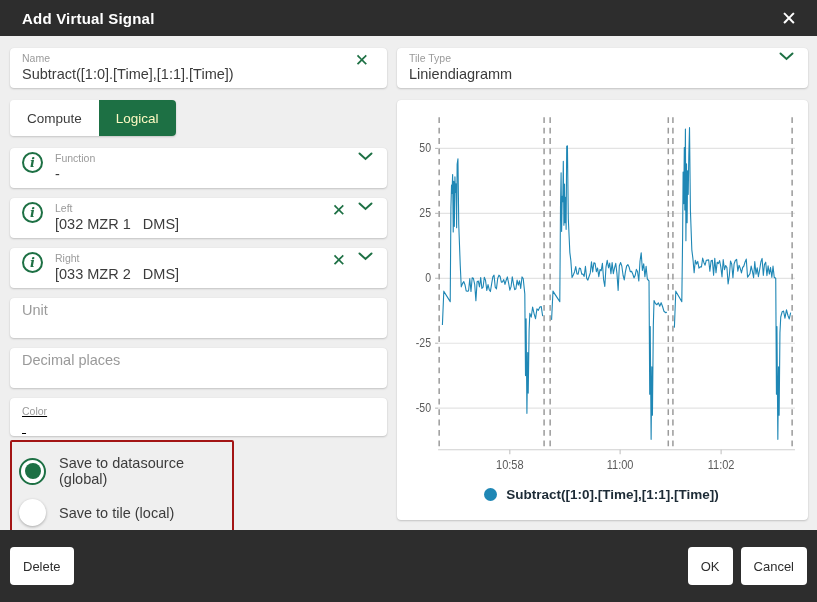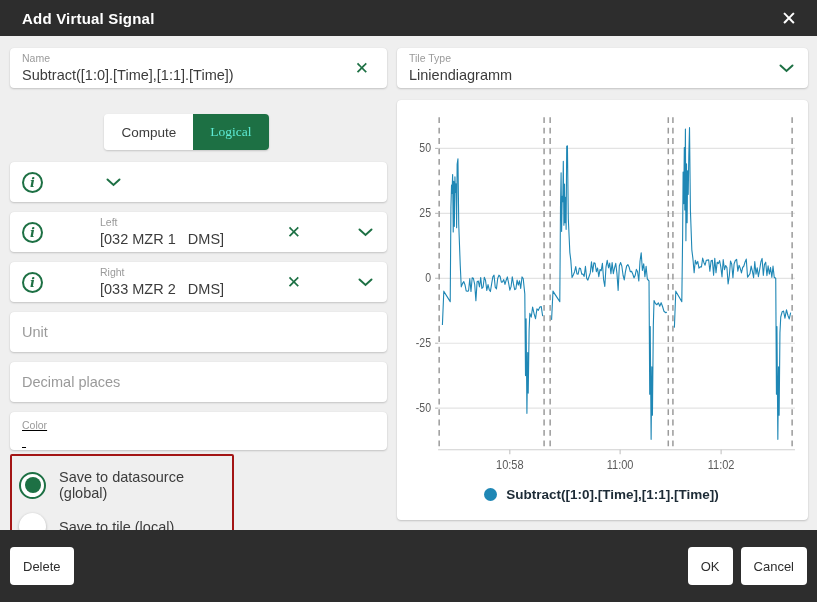--- a/index.html
+++ b/index.html
@@ -23,39 +23,39 @@
   .btn-delete { margin-right:auto; }
   
   .body { flex:1; display:flex; padding:12px 9px 10px 10px; gap:10px; overflow:hidden; }
   .col-left  { width:377px; flex:0 0 auto; display:flex; flex-direction:column; }
   .col-right { flex:1; display:flex; flex-direction:column; }
   .card {
     background:#fff; border-radius:4px;
     box-shadow:0 1px 2px rgba(0,0,0,.18), 0 0 1px rgba(0,0,0,.1);
   }
   
-  .field { display:flex; align-items:center; padding:4px 12px; min-height:40px; margin-bottom:10px;gap:45px; }
+  .field { display:flex; align-items:flex-start; padding:4px 12px; min-height:40px; margin-bottom:10px; }
   .field-main { flex:1; min-width:0; overflow:hidden; }
   .flabel { font-size:10.5px; color:#9a9a9a; line-height:1.25; }
   .fvalue { font-size:14.5px; color:#3c3c3c; line-height:1.25; white-space:pre; }
   .placeholder { font-size:14.5px; color:#9a9a9a; }
   .xicon { color:#1d7044; font-size:17px; line-height:1; padding:0 6px; cursor:pointer; }
   .chev { display:flex; align-items:center; padding:0 2px 0 6px; cursor:pointer; }
   .info {
     flex:0 0 auto; width:21px; height:21px; margin-right:12px;
     border:2px solid #1d7044; border-radius:50%; color:#1d7044;
     display:flex; align-items:center; justify-content:center;
     font-family:"DejaVu Serif", serif; font-size:13px; font-style:italic; font-weight:bold;
   }
   
-  .toggle-row { display:flex; justify-content:center; margin:16px 24px 12px 0; }
+  .toggle-row { display:flex; justify-content:flex-start; margin:2px 24px 12px 0; }
   .toggle { display:flex; border-radius:4px; overflow:hidden; box-shadow:0 1px 2px rgba(0,0,0,.18); }
   .toggle-btn { height:36px; padding:0 17px; display:flex; align-items:center; font-size:13.5px; cursor:pointer; }
   .toggle-btn.off { background:#fff; color:#3c3c3c; }
-  .toggle-btn.on  { background:#1d7044; color:#5eead4;font-family:Liberation Serif, serif; }
+  .toggle-btn.on  { background:#1d7044; color:#fef9c3; }
   
   .radio-group {
     margin-top:4px; border:2px solid #a31515; border-radius:2px;
     padding:7px 12px 9px 7px; width:224px;
   }
   .radio-row { display:flex; align-items:center; gap:13px; padding:6px 0; cursor:pointer; }
   .radio {
     width:27px; height:27px; border-radius:50%; background:#fff; flex:0 0 auto;
     box-shadow:0 1px 3px rgba(0,0,0,.3); position:relative;
   }
@@ -95,20 +95,24 @@
 
       <div class="toggle-row">
         <div class="toggle">
           <div class="toggle-btn off">Compute</div>
           <div class="toggle-btn on">Logical</div>
         </div>
       </div>
 
       <div class="card field">
         <span class="info">i</span>
+        <div class="field-main">
+          <div class="flabel">Function</div>
+          <div class="fvalue">-</div>
+        </div>
         <span class="chev">
           <svg width="15" height="9" viewBox="0 0 15 9">
               <polyline points="1.5,1.5 7.5,7 13.5,1.5" fill="none" stroke="#1d7044" stroke-width="2" stroke-linecap="round"></polyline>
             </svg>
         </span>
       </div>
 
       <div class="card field">
         <span class="info">i</span>
         <div class="field-main">

